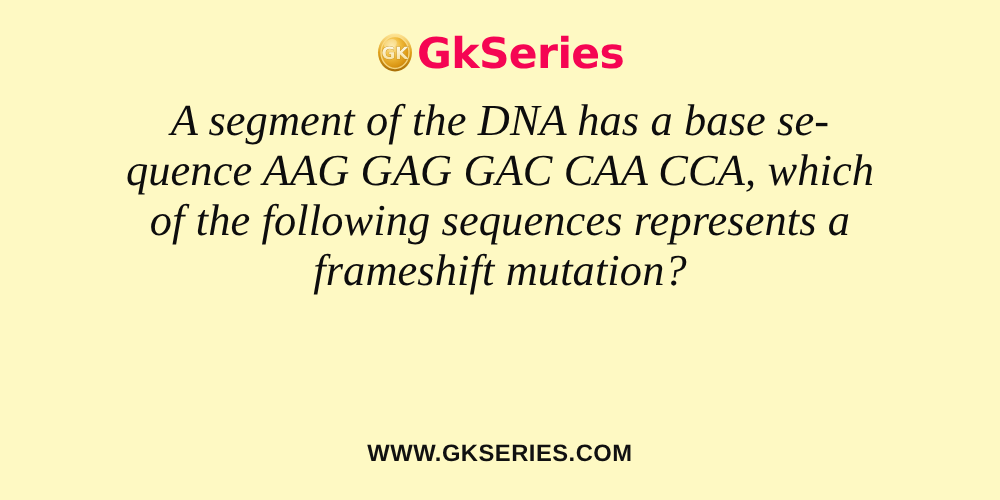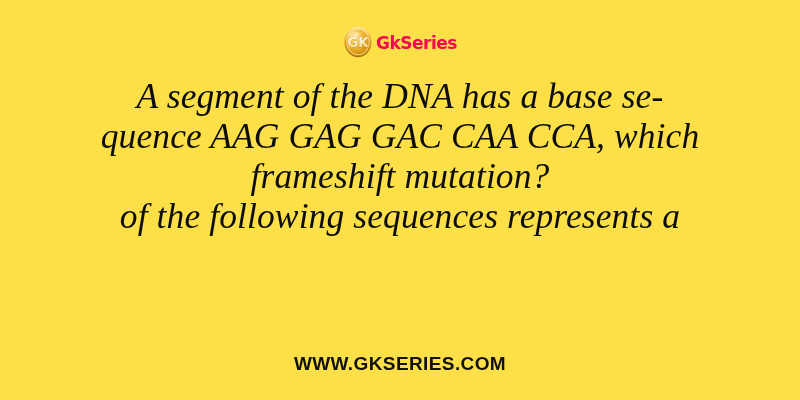--- a/index.html
+++ b/index.html
@@ -11,21 +11,21 @@
     height: 400px;
     background: #e9ecef;
     font-family: "Liberation Sans", sans-serif;
     overflow: hidden;
   }
 
   .slide {
     position: relative;
     width: 800px;
     height: 400px;
-    background: #fde047;
+    background: #fef9c3;
     box-sizing: border-box;
     display: flex;
     flex-direction: column;
     align-items: center;
   }
 
   
   .brand {
     margin-top: 22px;
     height: 40px;
@@ -38,21 +38,21 @@
 
   .brand-badge {
     width: 30px;
     height: 32px;
     position: relative;
     display: block;
   }
 
   .brand-wordmark {
     font-family: "DejaVu Sans", sans-serif;
-    font-size: 17px;
+    font-size: 34px;
     font-weight: 700;
     letter-spacing: -0.5px;
     line-height: 1;
     color: #f50553;
     position: relative;
     top: 1px;
   }
 
   
   .question-wrap {
@@ -128,22 +128,22 @@
         <text x="15" y="21.4" text-anchor="middle" font-family="DejaVu Sans, sans-serif" font-size="13.5" font-weight="700" fill="url(#letterFill)" stroke="#b37d08" stroke-width="0.45" paint-order="stroke">GK</text>
       </svg>
     </span>
     <span class="brand-wordmark">GkSeries</span>
   </div>
 
   <div class="question-wrap">
     <div class="question">
       <span class="ln">A segment of the DNA has a base se-</span>
       <span class="ln">quence AAG GAG GAC CAA CCA, which</span>
+      <span class="ln">of the following sequences represents a</span>
       <span class="ln">frameshift mutation?</span>
-      <span class="ln">of the following sequences represents a</span>
     </div>
   </div>
 
   <div class="footer">
     <span class="footer-url">WWW.GKSERIES.COM</span>
   </div>
 
 </div>
 
 </body></html>

